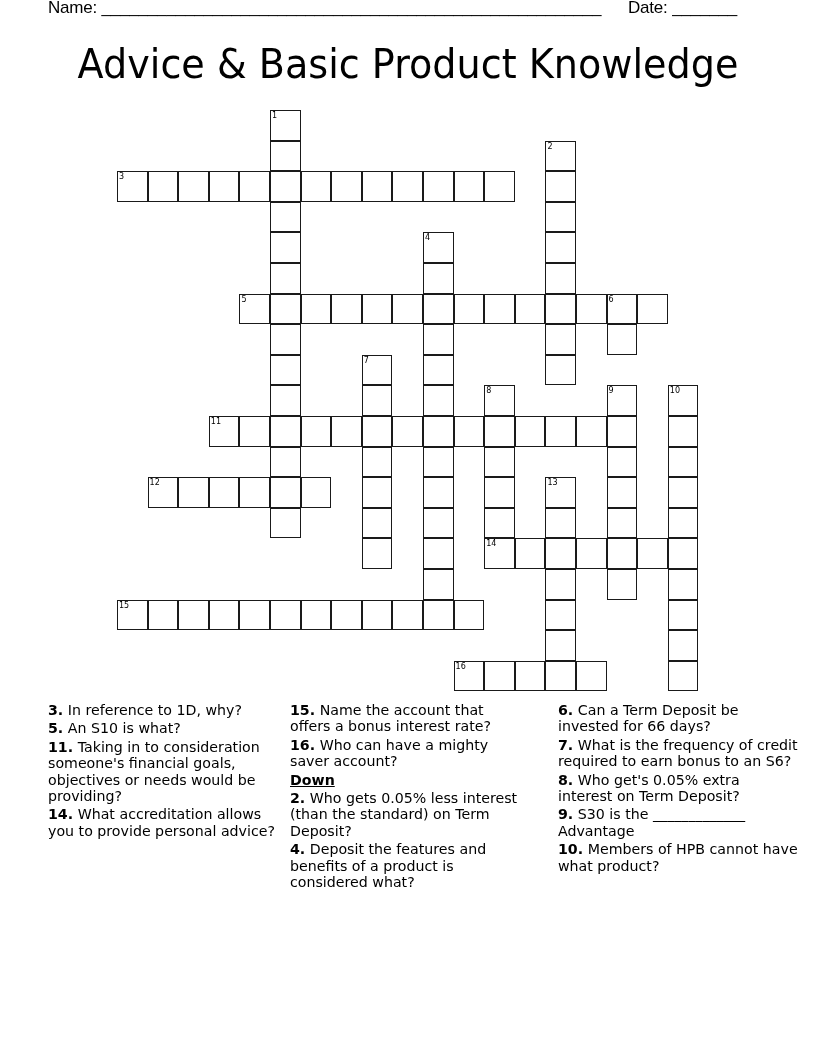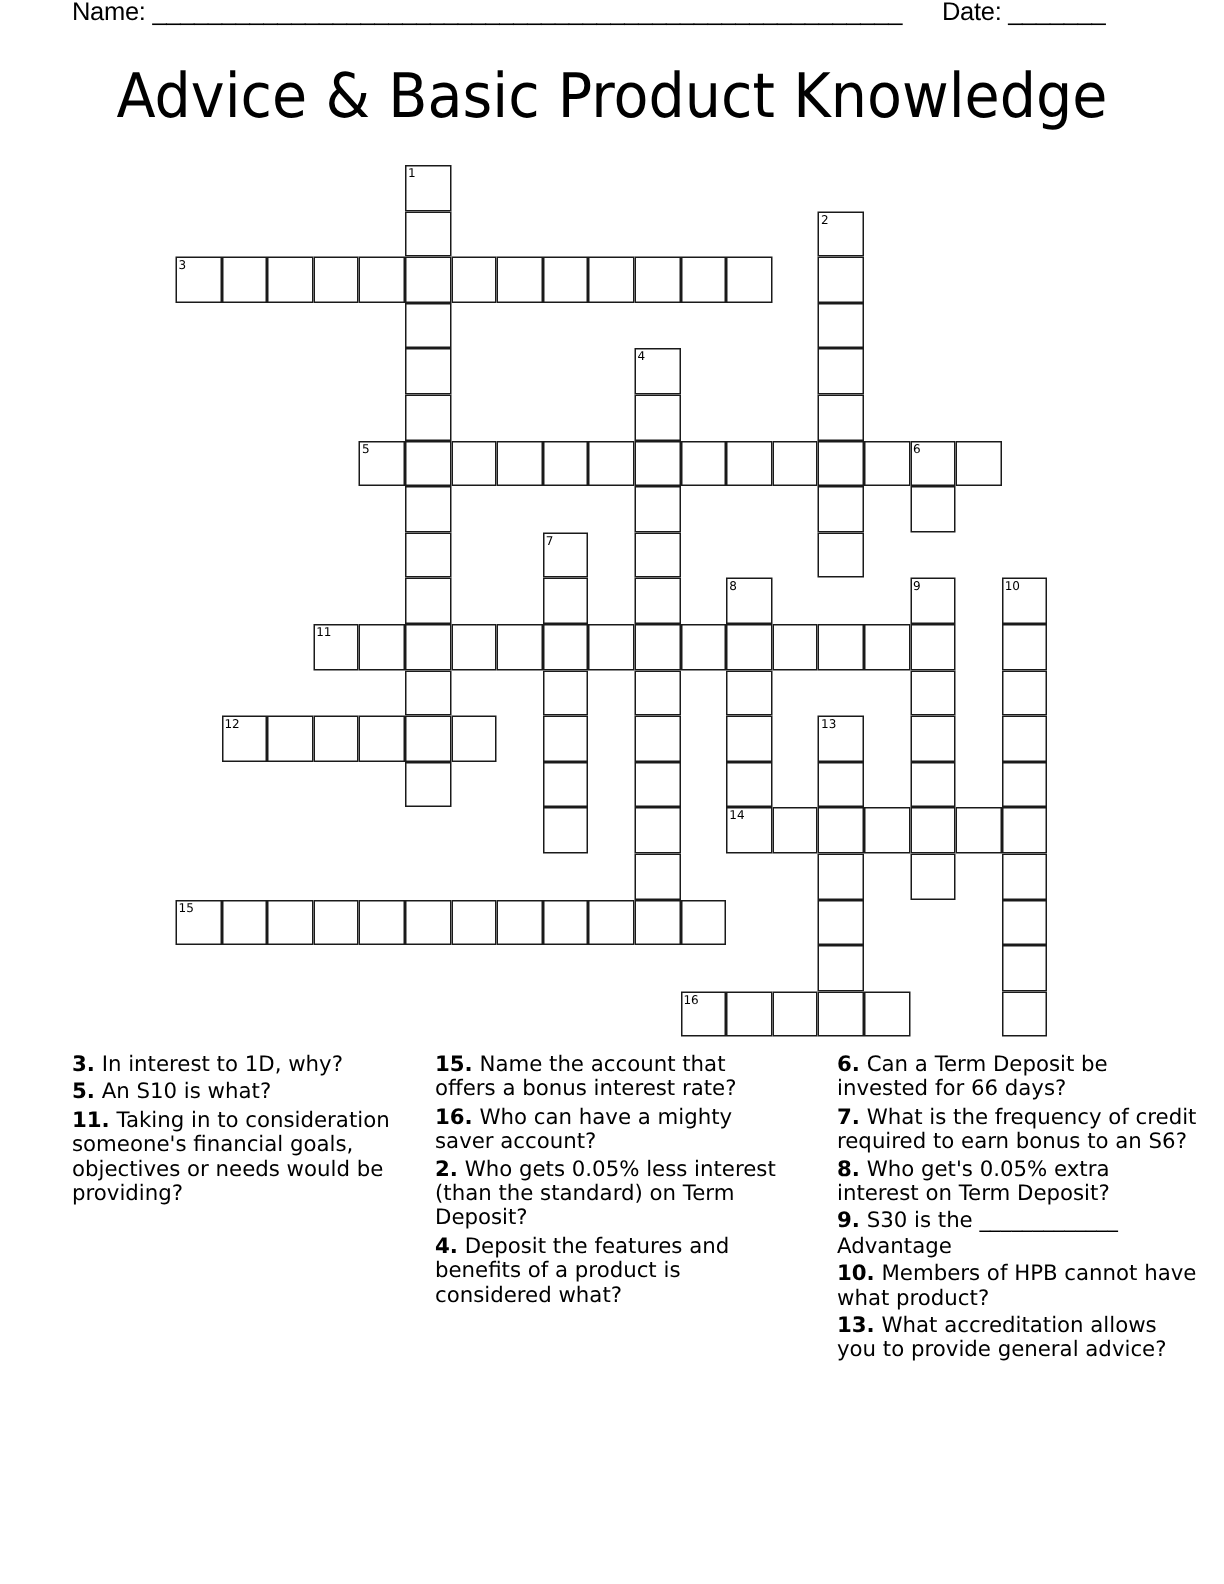--- a/index.html
+++ b/index.html
@@ -185,32 +185,33 @@
     <div class="cell" style="left: 336.6px; top: 489.6px;"></div>
     <div class="cell" style="left: 336.6px; top: 550.8px;">
       <span class="num">16</span>
     </div>
     <div class="cell" style="left: 367.2px; top: 550.8px;"></div>
     <div class="cell" style="left: 397.8px; top: 550.8px;"></div>
     <div class="cell" style="left: 459px; top: 550.8px;"></div>
   </div>
 
 <div class="clues col1">
-  <div class="clue"><span class="num">3.</span> <span>In interest to 1D, why?</span></div>
+  <div class="clue"><span class="num">3.</span> <span>In reference to 1D, why?</span></div>
   <div class="clue"><span class="num">5.</span> <span>An S10 is what?</span></div>
   <div class="clue"><span class="num">11.</span> <span>Taking in to consideration someone's financial goals, objectives or needs would be providing?</span></div>
+  <div class="clue"><span class="num">14.</span> <span>What accreditation allows you to provide personal advice?</span></div>
 </div>
 
 <div class="clues col2">
   <div class="clue"><span class="num">15.</span> <span>Name the account that offers a bonus interest rate?</span></div>
   <div class="clue"><span class="num">16.</span> <span>Who can have a mighty saver account?</span></div>
+  <div class="heading">Down</div>
   <div class="clue"><span class="num">2.</span> <span>Who gets 0.05% less interest (than the standard) on Term Deposit?</span></div>
   <div class="clue"><span class="num">4.</span> <span>Deposit the features and benefits of a product is considered what?</span></div>
 </div>
 
 <div class="clues col3">
   <div class="clue"><span class="num">6.</span> <span>Can a Term Deposit be invested for 66 days?</span></div>
   <div class="clue"><span class="num">7.</span> <span>What is the frequency of credit required to earn bonus to an S6?</span></div>
   <div class="clue"><span class="num">8.</span> <span>Who get's 0.05% extra interest on Term Deposit?</span></div>
   <div class="clue"><span class="num">9.</span> <span>S30 is the _____________ Advantage</span></div>
   <div class="clue"><span class="num">10.</span> <span>Members of HPB cannot have what product?</span></div>
-  <div class="clue"><span class="num">13.</span> <span>What accreditation allows you to provide general advice?</span></div>
 </div>
 
 </body></html>

